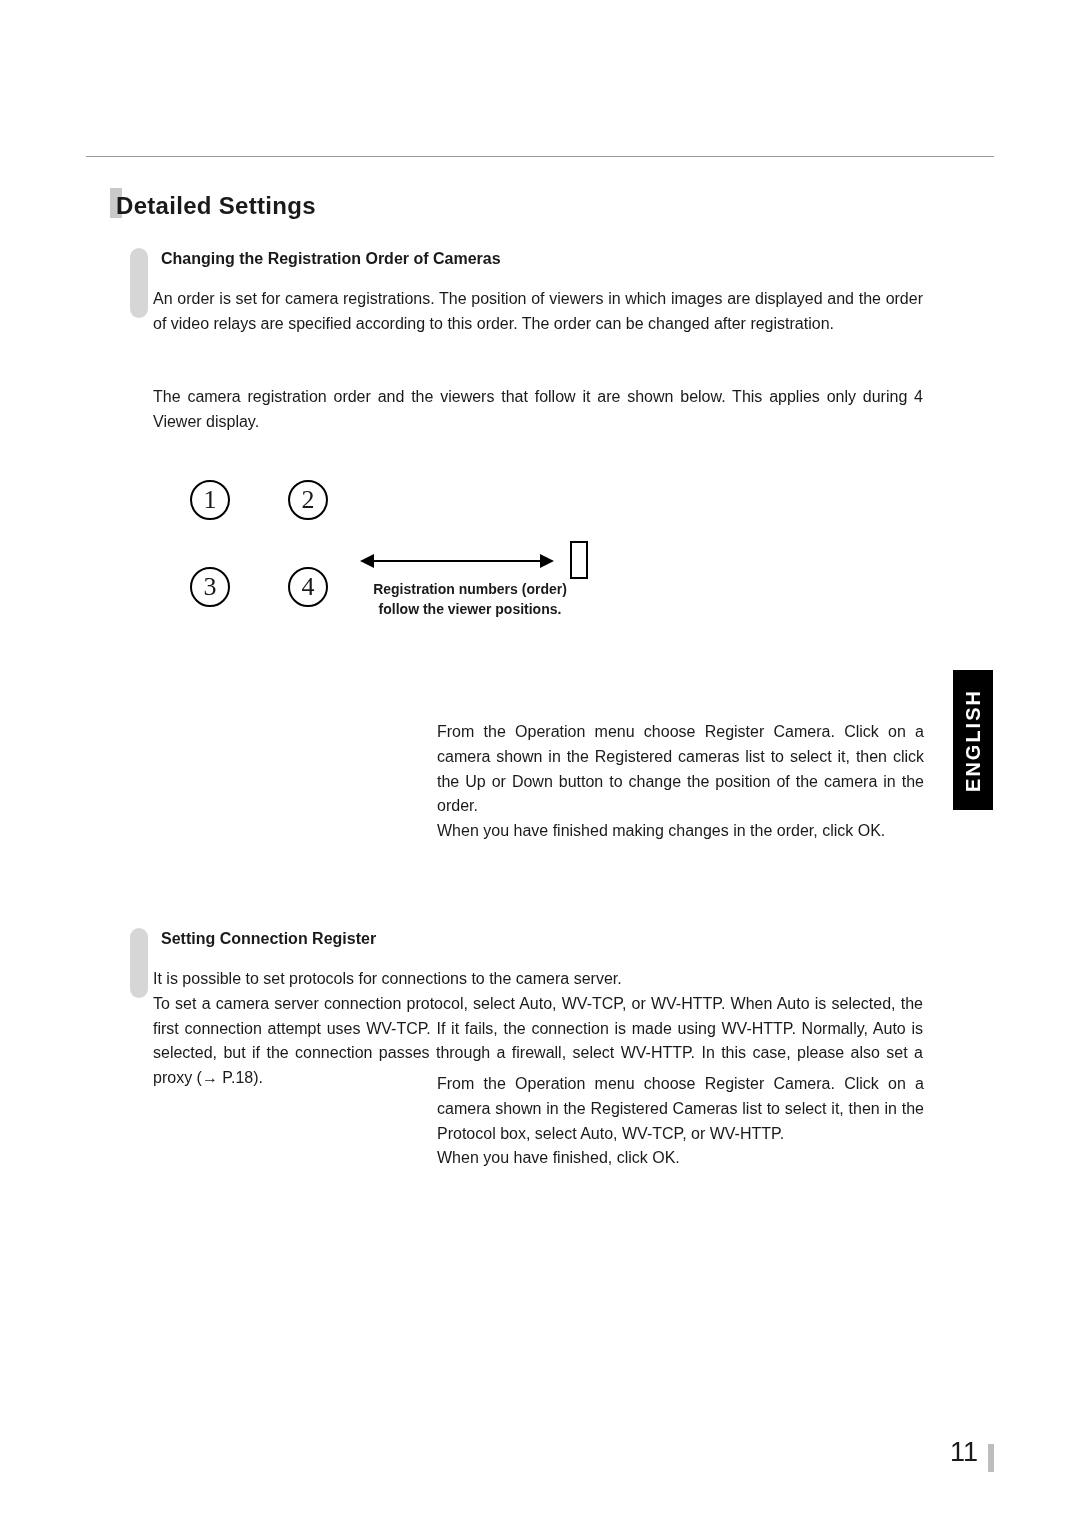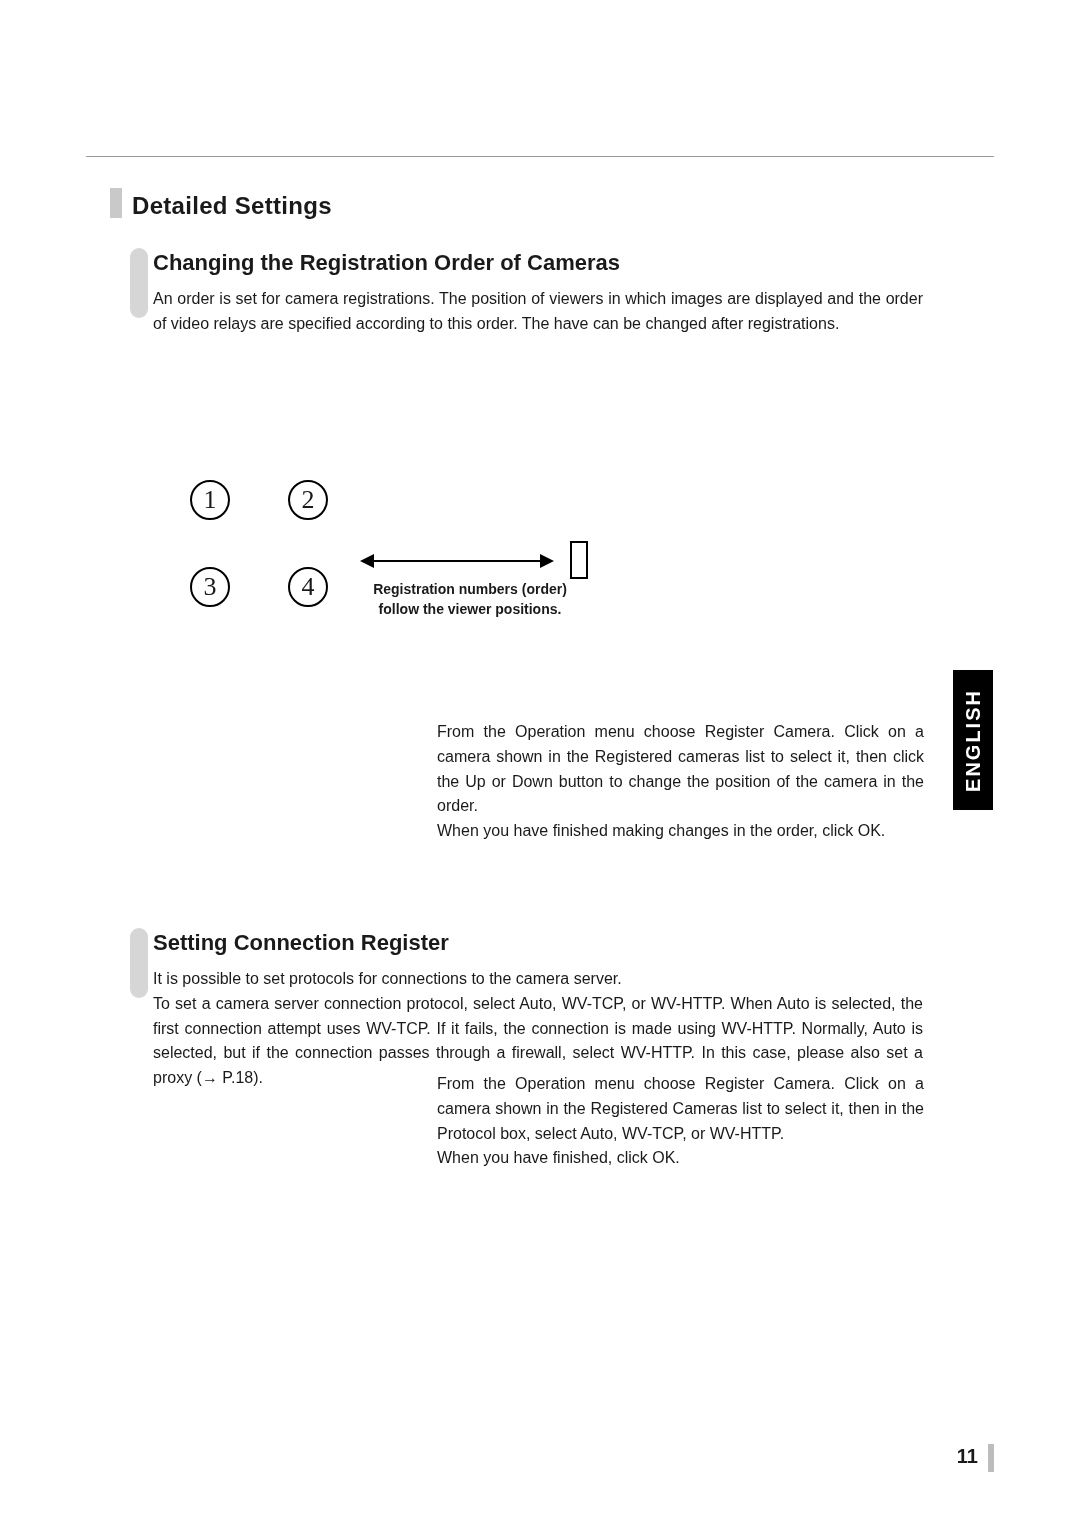--- a/index.html
+++ b/index.html
@@ -1,24 +1,24 @@
 <!DOCTYPE html>
 <html><head>
 <meta charset="utf-8">
 <style>
   * { box-sizing: border-box; margin: 0; padding: 0; }
   html, body { width: 1080px; height: 1526px; background: #ffffff; font-family: Arial, Helvetica, sans-serif; color: #1a1a1a; }
   .page { position: relative; width: 1080px; height: 1526px; }
   .hr-top { position: absolute; top: 156px; left: 86px; width: 908px; height: 0; border-top: 1px solid #9a9a9a; }
   .title-bar { position: absolute; top: 188px; left: 110px; width: 12px; height: 30px; background: #c9c9c9; }
-  .page-title { position: absolute; top: 192px; left: 116px; font-size: 24px; font-weight: bold; letter-spacing: .3px; margin-left: 16px; }
+  .page-title { position: absolute; top: 192px; left: 116px; font-size: 24px; font-weight: bold; letter-spacing: .3px; }
   .section-bullet { position: absolute; width: 18px; height: 70px; background: #d6d6d6; border-radius: 9px; }
   #bullet1 { top: 248px; left: 130px; }
   #bullet2 { top: 928px; left: 130px; }
-  .subheading { position: absolute; font-size: 22px; font-weight: bold; }
+  .subheading { position: absolute; font-size: 16px; font-weight: bold; margin-left: 8px; }
   #sub1 { top: 250px; left: 153px; }
   #sub2 { top: 930px; left: 153px; }
   .body { position: absolute; font-size: 16px; line-height: 1.55; text-align: justify; }
   #p1 { top: 287px; left: 153px; width: 770px; }
   #p2 { top: 385px; left: 153px; width: 770px; }
   #p3 { top: 720px; left: 437px; width: 487px; }
   #p4 { top: 967px; left: 153px; width: 770px; }
   #p5 { top: 1072px; left: 437px; width: 487px; }
   .diagram { position: absolute; top: 465px; left: 170px; width: 440px; height: 200px; }
   .circle { position: absolute; width: 40px; height: 40px; border: 2px solid #000; border-radius: 50%; font-size: 26px; line-height: 36px; text-align: center; font-family: "Times New Roman", serif; }
@@ -26,36 +26,37 @@
   #c2 { top: 15px; left: 118px; }
   #c3 { top: 102px; left: 20px; }
   #c4 { top: 102px; left: 118px; }
   .arrow-line { position: absolute; top: 95px; left: 195px; width: 180px; height: 2px; background: #000; }
   .arrow-head-l { position: absolute; top: 89px; left: 190px; width: 0; height: 0; border-top: 7px solid transparent; border-bottom: 7px solid transparent; border-right: 14px solid #000; }
   .arrow-head-r { position: absolute; top: 89px; left: 370px; width: 0; height: 0; border-top: 7px solid transparent; border-bottom: 7px solid transparent; border-left: 14px solid #000; }
   .arrow-label { position: absolute; top: 114px; left: 195px; width: 210px; font-size: 14px; font-weight: bold; line-height: 1.45; text-align: center; }
   .single-box { position: absolute; top: 76px; left: 400px; width: 18px; height: 38px; border: 2px solid #000; }
   .lang-tab { position: absolute; top: 670px; right: 87px; width: 40px; height: 140px; background: #000; color: #fff; display: flex; align-items: center; justify-content: center; }
   .lang-text { transform: rotate(-90deg); font-size: 20px; font-weight: bold; letter-spacing: 2px; white-space: nowrap; }
-  .page-number { position: absolute; bottom: 58px; right: 102px; font-size: 20px; font-weight: bold; }
+  .page-number { position: absolute; bottom: 58px; right: 102px; font-size: 27px; font-weight: normal; }
   .footer-bar { position: absolute; bottom: 54px; right: 86px; width: 6px; height: 28px; background: #bdbdbd; }
 </style>
 </head>
 <body>
 
 <div class="page">
   <div class="hr-top"></div>
 
   <div class="title-bar"></div>
   <h1 class="page-title">Detailed Settings</h1>
 
   <div class="section-bullet" id="bullet1"></div>
   <h2 class="subheading" id="sub1">Changing the Registration Order of Cameras</h2>
 
-  <p class="body" id="p1">An order is set for camera registrations. The position of viewers in which images are displayed and the order of video relays are specified according to this order. The have can be changed after registrations.</p>
+  <p class="body" id="p1">An order is set for camera registrations. The position of viewers in which images are displayed and the order of video relays are specified according to this order. The order can be changed after registration.</p>
+  <p class="body" id="p2">The camera registration order and the viewers that follow it are shown below. This applies only during 4 Viewer display.</p>
 
   <div class="diagram">
     <div class="circle" id="c1">1</div>
     <div class="circle" id="c2">2</div>
     <div class="circle" id="c3">3</div>
     <div class="circle" id="c4">4</div>
     <div class="arrow-head-l"></div>
     <div class="arrow-line"></div>
     <div class="arrow-head-r"></div>
     <div class="single-box"></div>

